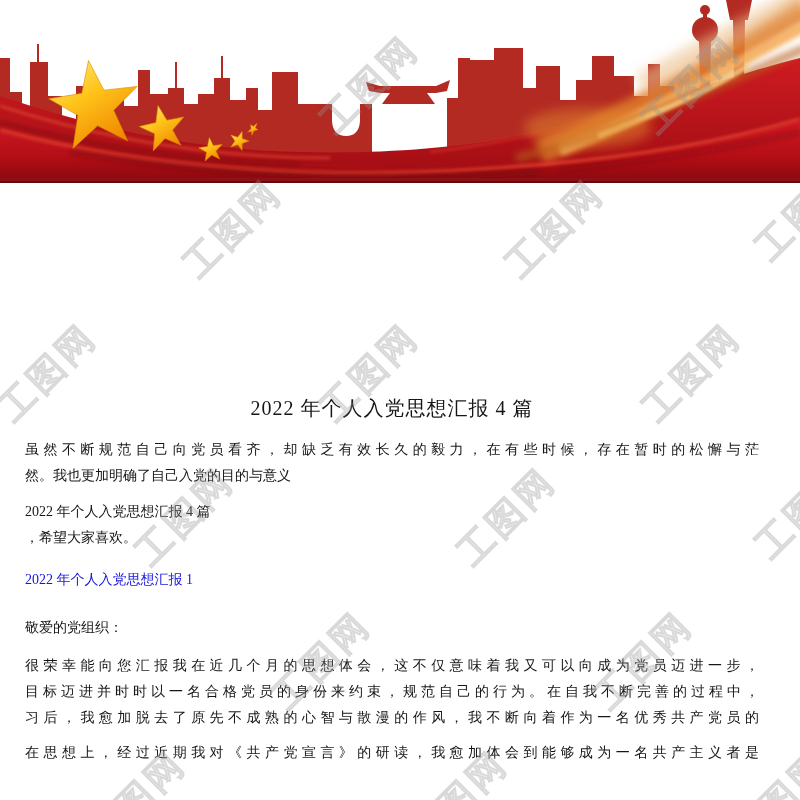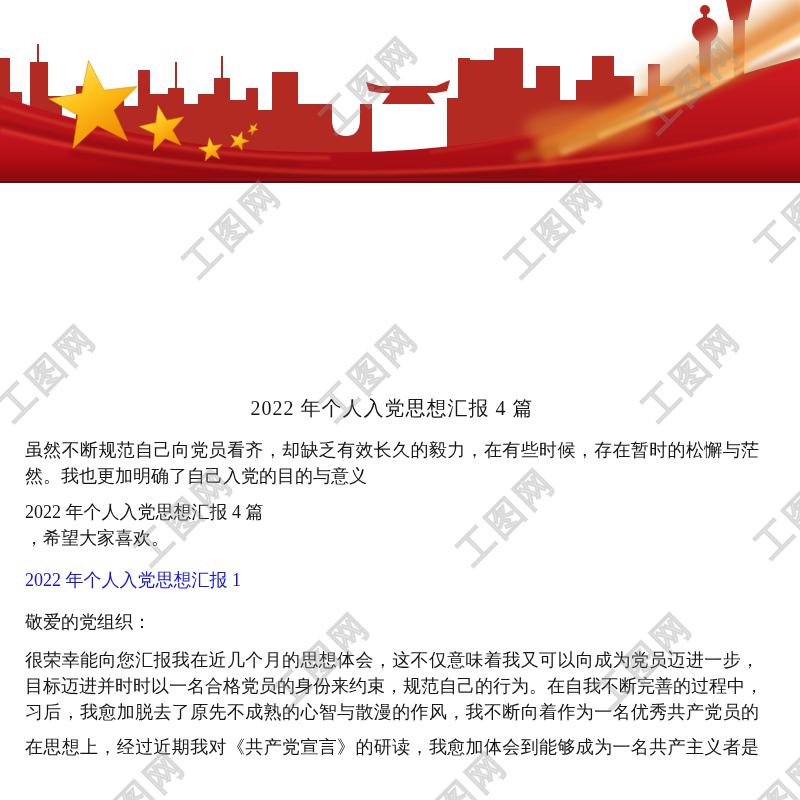--- a/index.html
+++ b/index.html
@@ -4,28 +4,28 @@
 <style>
   html,body{margin:0;padding:0}
   body{
     width:800px;height:800px;overflow:hidden;background:#ffffff;position:relative;
     font-family:"Liberation Serif","DejaVu Serif",serif;color:var(--c-text,#161616);
   }
   .banner{position:relative;width:800px;height:186px;background:#ffffff}
   .banner svg{display:block}
   .content{width:734px;margin-left:25px;position:relative;z-index:2}
   .doc-title{margin-top:209px;font-size:20px;line-height:26px;text-align:center;letter-spacing:1px;font-weight:500}
-  .line{font-size:18px;line-height:26px}
+  .line{font-size:14px;line-height:26px}
   .fline{white-space:nowrap;text-align:justify;text-align-last:justify}
   .fnat{white-space:nowrap}
   .intro{margin-top:16px}
   .ref-line{margin-top:10px}
   .tail-line{text-align:left}
   .link-line{margin-top:16px;color:var(--c-link,#1515dd);cursor:pointer}
-  .salutation{margin-top:16px}
+  .salutation{margin-top:22px}
   .para1{margin-top:12px}
   .para2{margin-top:9px}
   .wm{
     position:absolute;z-index:5;pointer-events:none;white-space:nowrap;
     font-size:36px;font-weight:700;letter-spacing:4px;
     color:rgba(150,150,150,0.12);-webkit-text-stroke:1px rgba(150,150,150,0.28);
     transform:translate(-50%,-50%) rotate(-45deg);
     font-family:"Liberation Sans","DejaVu Sans",sans-serif;
   }
 </style>

